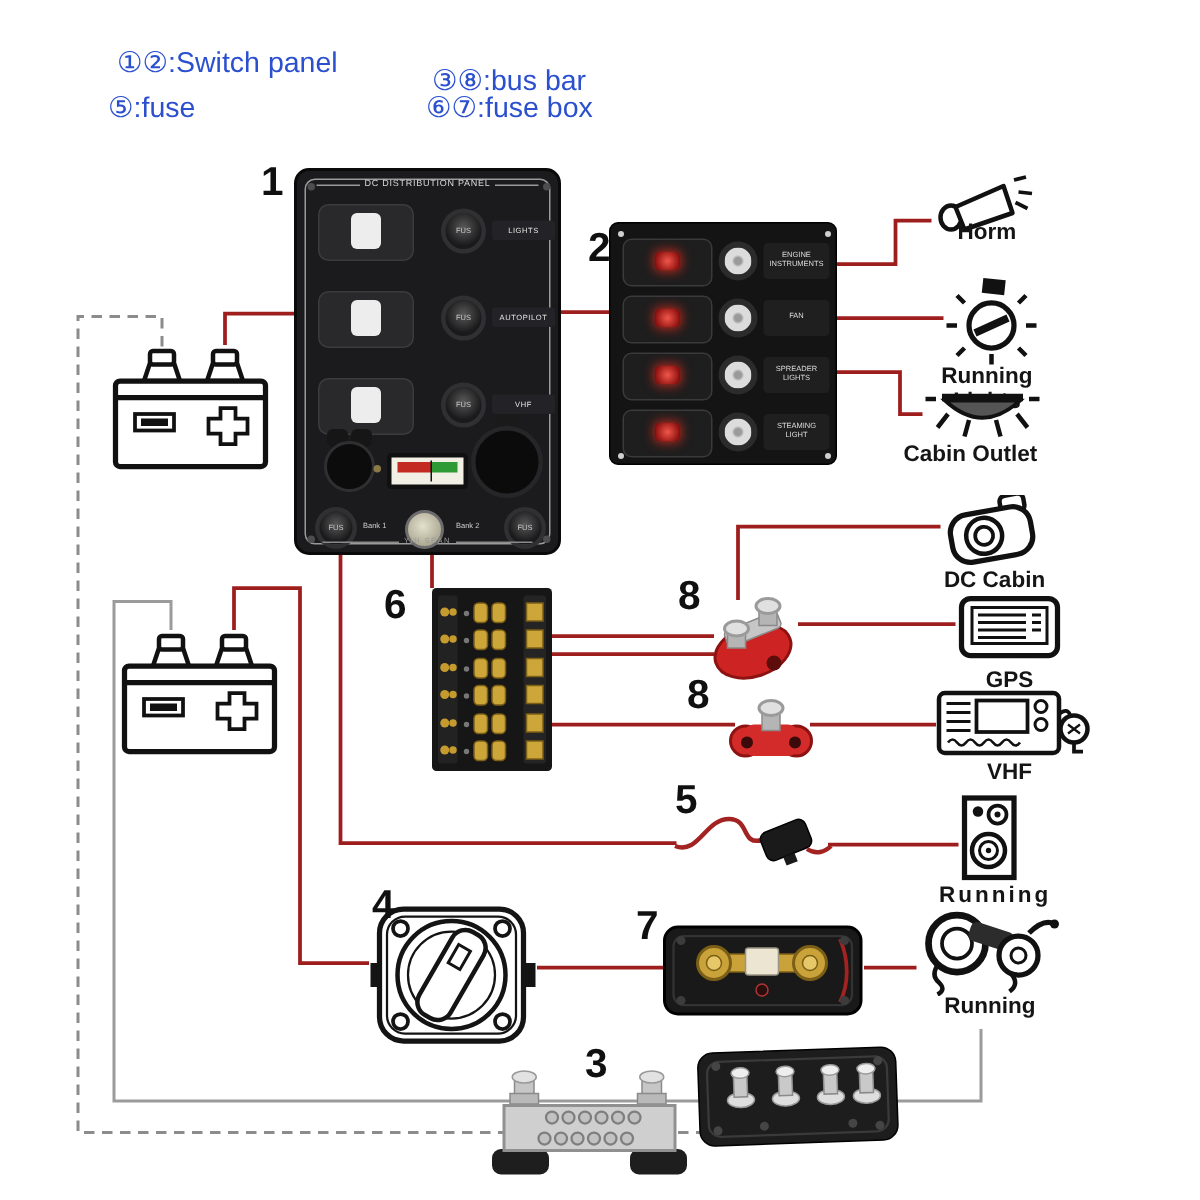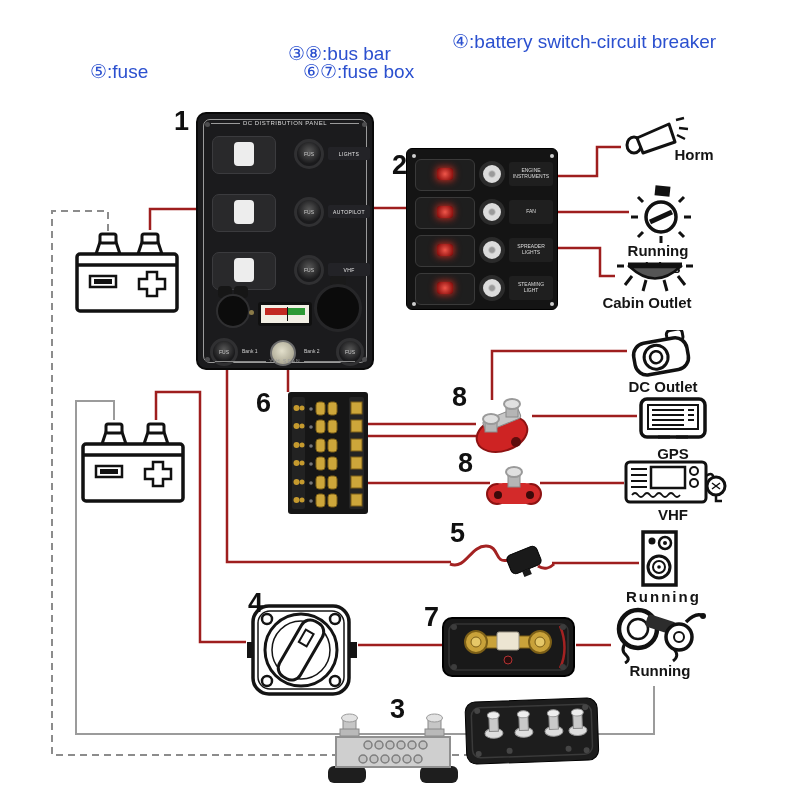--- a/index.html
+++ b/index.html
@@ -34,24 +34,24 @@
            background:radial-gradient(circle,#9a9a9a 0 18%,#dcdcdc 32% 100%);}
   .plate2{position:absolute;width:44px;height:24px;background:#1f1f1f;border-radius:3px;color:#ddd;font-size:5px;
           display:flex;align-items:center;justify-content:center;text-align:center;line-height:1.15;padding:1px;box-sizing:border-box;}
   .screw2{position:absolute;width:4px;height:4px;border-radius:50%;background:#cfcfcf;}
 </style>
 </head>
 <body>
 
 <div class="stage">
 
+  <div class="legend-item" style="left:78px;top:30px">①②:Switch panel</div>
   <div class="legend-item" style="left:288px;top:42px">③⑧:bus bar</div>
-  <div class="legend-item" style="left:452px;top:30px">④:battery switch-circuit breaker</div>
-  <div class="legend-item" style="left:90px;top:60px">⑤:fuse</div>
-  <div class="legend-item" style="left:303px;top:60px">⑥⑦:fuse box</div>
+  <div class="legend-item" style="left:72px;top:60px">⑤:fuse</div>
+  <div class="legend-item" style="left:284px;top:60px">⑥⑦:fuse box</div>
 
   <svg class="abs" style="left:0;top:0" width="800" height="800">
     <g stroke="#8c8c8c" stroke-width="2" fill="none" stroke-dasharray="7 5">
       <path d="M108 231 V211 H52 V755 H522"></path>
     </g>
     <g stroke="#9b9b9b" stroke-width="2" fill="none">
       <path d="M114 420 V401 H76 V734 H654 V686"></path>
     </g>
     <g stroke="#9e1e1e" stroke-width="2.5" fill="none">
       <path d="M150 230 V209 H196"></path>
@@ -354,21 +354,21 @@
           <circle cx="104" cy="54" r="3"></circle>
       </g>
     </g>
   </svg>
 
   <svg class="abs" style="left:623px;top:116px" width="70" height="40" viewBox="0 0 70 40">
     <ellipse cx="11" cy="29" rx="7" ry="8" fill="#fff" stroke="#111" stroke-width="3"></ellipse>
     <path d="M14 22 L46 8 L52 26 L20 37 Z" fill="#fff" stroke="#111" stroke-width="3" stroke-linejoin="round"></path>
     <path d="M53 4 l8 -2 M56 12 l9 1 M54 19 l8 4" stroke="#111" stroke-width="2.5" fill="none"></path>
   </svg>
-  <div class="dev-label" style="left:654px;top:146px;width:80px">Horm</div>
+  <div class="dev-label" style="left:618px;top:146px;width:80px">Horm</div>
 
   <svg class="abs" style="left:630px;top:184px" width="62" height="60" viewBox="0 0 62 60">
     <rect x="25" y="2" width="15" height="10" fill="#111" transform="rotate(6 32 7)"></rect>
     <circle cx="31" cy="33" r="15" fill="#fff" stroke="#111" stroke-width="3.5"></circle>
     <path d="M20 38 L42 28" stroke="#111" stroke-width="5"></path>
     <path d="M8 33 H1 M54 33 H61 M13 18 l-5 -5 M49 18 l5 -5 M13 48 l-5 5 M49 48 l5 5 M31 52 v7" stroke="#111" stroke-width="3"></path>
   </svg>
   <div class="dev-label" style="left:612px;top:242px;width:92px">Running Lights</div>
 
   <svg class="abs" style="left:616px;top:260px" width="78" height="36" viewBox="0 0 78 36">
@@ -379,21 +379,21 @@
   <div class="dev-label" style="left:592px;top:294px;width:110px">Cabin Outlet</div>
 
   <svg class="abs" style="left:626px;top:330px" width="74" height="48" viewBox="0 0 74 48">
     <g transform="rotate(-10 37 26)">
       <rect x="44" y="2" width="16" height="12" rx="4" fill="#fff" stroke="#111" stroke-width="3"></rect>
       <rect x="8" y="10" width="54" height="32" rx="12" fill="#fff" stroke="#111" stroke-width="3.5"></rect>
       <circle cx="30" cy="26" r="12" fill="none" stroke="#111" stroke-width="3"></circle>
       <circle cx="30" cy="26" r="6" fill="none" stroke="#111" stroke-width="2.5"></circle>
     </g>
   </svg>
-  <div class="dev-label" style="left:608px;top:378px;width:110px">DC Outlet</div>
+  <div class="dev-label" style="left:608px;top:378px;width:110px">DC Cabin</div>
 
   <svg class="abs" style="left:638px;top:396px" width="72" height="48" viewBox="0 0 72 48">
     <rect x="3" y="3" width="64" height="38" rx="6" fill="#fff" stroke="#111" stroke-width="3.5"></rect>
     <rect x="10" y="9" width="50" height="24" fill="#fff" stroke="#111" stroke-width="2"></rect>
     <path d="M14 14 H46 M14 19 H46 M14 24 H46 M14 29 H46 M50 14 h6 M50 19 h6 M50 24 h6" stroke="#111" stroke-width="2"></path>
     <path d="M20 41 h12 M38 41 h12" stroke="#111" stroke-width="3"></path>
   </svg>
   <div class="dev-label" style="left:630px;top:445px;width:86px">GPS</div>
 
   <svg class="abs" style="left:624px;top:454px" width="104" height="54" viewBox="0 0 104 54">

